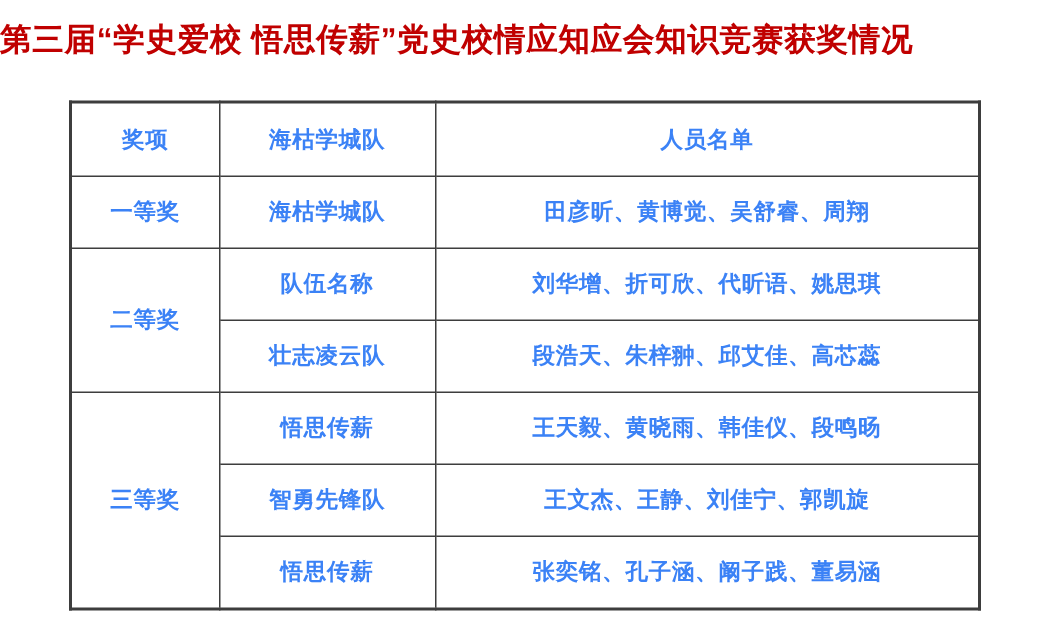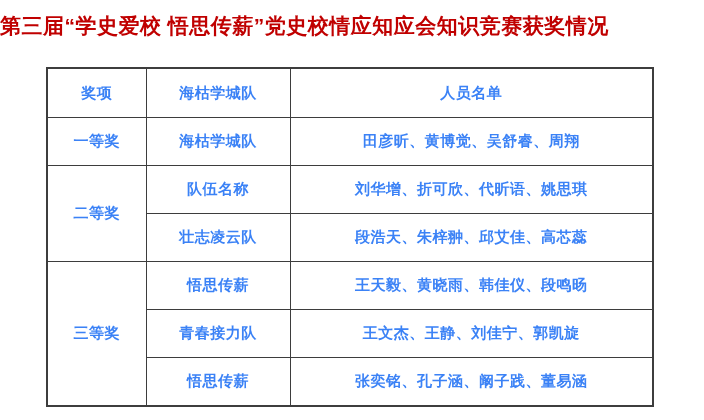--- a/index.html
+++ b/index.html
@@ -89,21 +89,21 @@
       <tr>
         <td>壮志凌云队</td>
         <td>段浩天、朱梓翀、邱艾佳、高芯蕊</td>
       </tr>
       <tr>
         <td rowspan="3">三等奖</td>
         <td>悟思传薪</td>
         <td>王天毅、黄晓雨、韩佳仪、段鸣旸</td>
       </tr>
       <tr>
-        <td>青春接力队</td>
+        <td>智勇先锋队</td>
         <td>王文杰、王静、刘佳宁、郭凯旋</td>
       </tr>
       <tr>
         <td>悟思传薪</td>
         <td>张奕铭、孔子涵、阚子践、董易涵</td>
       </tr>
     </tbody>
   </table>
 
 </div>

